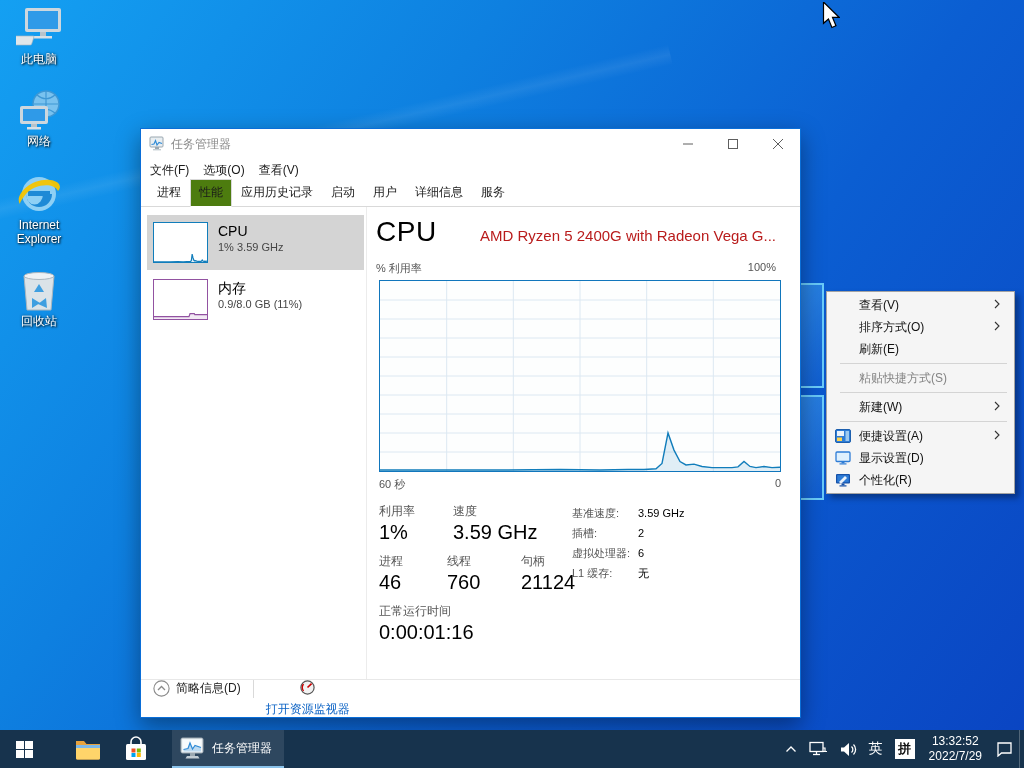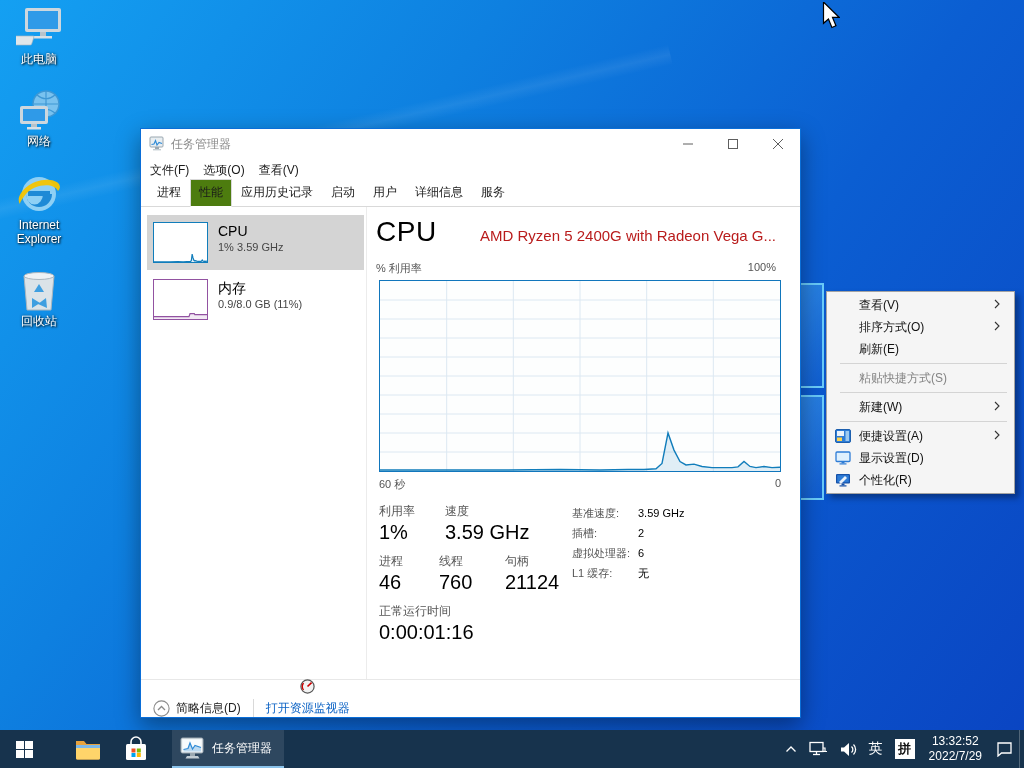--- a/index.html
+++ b/index.html
@@ -54,31 +54,31 @@
   .cpu-big { font-size:28px; color:#000; letter-spacing:.5px; }
   .devname { flex:1; text-align:right; font-size:15px; color:#b91c1c; white-space:nowrap; overflow:hidden; }
   .axisrow { position:absolute; left:9px; right:24px; top:54px; display:flex; font-size:11px; color:#555; }
   .axisrow .right { margin-left:auto; }
   .chart { position:absolute; left:12px; top:73px; width:402px; height:192px; border:1px solid #1176bc; background:#fdfefe; }
   .chart svg { width:100%; height:100%; display:block; }
   .xaxisrow { position:absolute; left:12px; width:402px; top:270px; display:flex; font-size:11px; color:#555; }
   .xaxisrow .right { margin-left:auto; }
 
   .stats { position:absolute; left:12px; top:296px; width:250px; }
-  .statrow { display:flex; gap:0; }
+  .statrow { display:flex; gap:8px; }
   .stat { margin-right:14px; }
   .slabel { font-size:12px; color:#555; line-height:16px; }
   .svalue { font-size:20px; color:#000; line-height:26px; margin-bottom:8px; }
   .details { position:absolute; left:205px; top:296px; width:200px; font-size:11px; }
   .drow { display:flex; line-height:20px; }
   .dlabel { width:66px; color:#555; }
   .dvalue { color:#000; }
 
   .footer { position:absolute; left:0; right:0; bottom:0; height:38px; border-top:1px solid #e8e8e8;
-            display:flex; align-items:flex-end; padding-left:12px; font-size:12px; background:#fff; }
+            display:flex; align-items:flex-start; padding-left:12px; font-size:12px; background:#fff; }
   .chip { display:flex; align-items:center; gap:6px; color:#222; }
   .vdiv { width:1px; height:18px; background:#d9d9d9; margin:0 12px; }
   .resmon { display:flex; align-items:center; gap:6px; color:#0b62c4;flex-direction:column; }
 
   
   .cmenu { position:absolute; left:826px; top:291px; width:189px; background:#f5f5f5;
            border:1px solid #a3a3a3; box-shadow:4px 4px 6px rgba(0,0,0,.35); padding:2px 0; z-index:50; }
   .ci { height:22px; display:flex; align-items:center; font-size:12px; color:#111; padding-right:6px; }
   .ci .gut { width:32px; display:flex; align-items:center; justify-content:center; flex:none; }
   .ci .cl { flex:1; }

